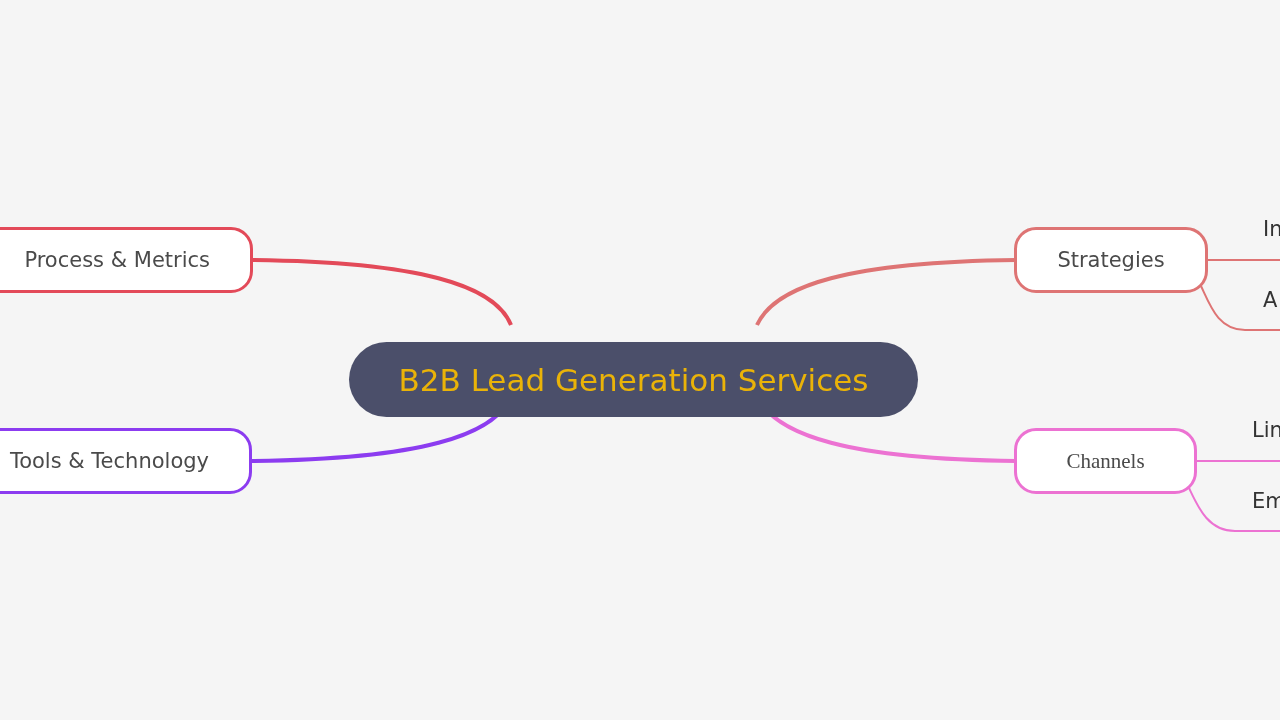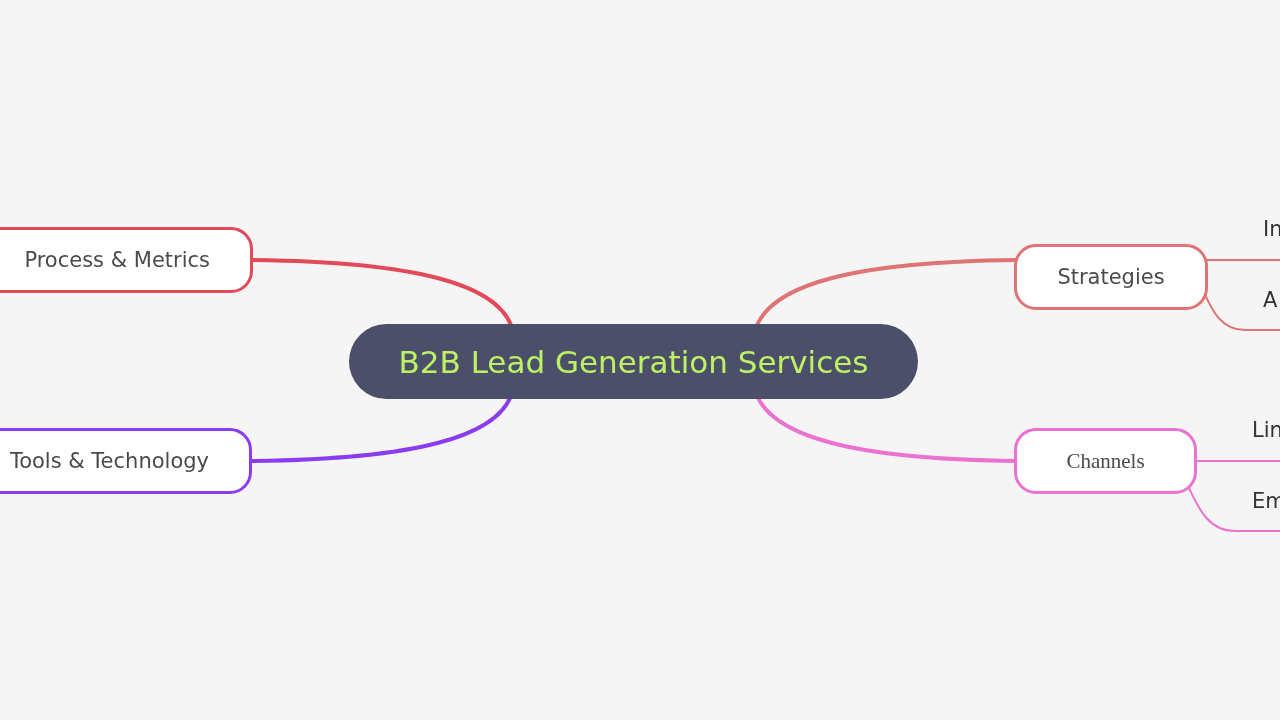--- a/index.html
+++ b/index.html
@@ -1,22 +1,22 @@
 <!DOCTYPE html>
 <html><head>
 <meta charset="utf-8">
 <style>
   html, body { margin:0; padding:0; }
   body { width:1280px; height:720px; background:#f5f5f5; position:relative; overflow:hidden;
          font-family:"DejaVu Sans", sans-serif; }
   svg.edges { position:absolute; left:0; top:0; width:1280px; height:720px; }
   .node { position:absolute; box-sizing:border-box; background:#ffffff; border:3px solid; border-radius:22px;
           display:flex; align-items:center; justify-content:center; font-size:21px; color:#4a4a4a; white-space:nowrap; }
-  .root { position:absolute; left:349px; top:324px; width:569px; height:75px; background:#4b4f6a; border-radius:38px;
-          color:#bef264; font-size:31px; display:flex; align-items:center; justify-content:center; white-space:nowrap; }
+  .root { position:absolute; left:349px; top:342px; width:569px; height:75px; background:#4b4f6a; border-radius:38px;
+          color:#eab308; font-size:31px; display:flex; align-items:center; justify-content:center; white-space:nowrap; }
   .leaf { position:absolute; font-size:21px; color:#333; white-space:nowrap; }
 </style>
 </head>
 <body>
 
 <svg class="edges" viewBox="0 0 1280 720">
 
   <path d="M511,325 C495,285 420,262 252,260" fill="none" stroke="#e34a59" stroke-width="4"></path>
 
   <path d="M511,396 C495,436 420,459 252,461" fill="none" stroke="#8c3cf0" stroke-width="4"></path>
@@ -37,21 +37,21 @@
 </div>
 
 <div class="node" style="left:-40px; top:227px; width:293px; height:66px; border-color:#e34a59; justify-content:flex-end; padding-right:40px;">
   <span>Process &amp; Metrics</span>
 </div>
 
 <div class="node" style="left:-40px; top:428px; width:292px; height:66px; border-color:#8c3cf0; justify-content:flex-end; padding-right:40px;">
   <span>Tools &amp; Technology</span>
 </div>
 
-<div class="node" style="left:1014px; top:244px; width:194px; height:66px; border-color:#de7474;">
+<div class="node" style="left:1014px; top:227px; width:194px; height:66px; border-color:#de7474;">
   <span>Strategies</span>
 </div>
 
 <div class="node" style="left:1014px; top:428px; width:183px; height:66px; border-color:#ec72d2;font-family:Liberation Serif, serif;">
   <span>Channels</span>
 </div>
 
 <div class="leaf" style="left:1263px; top:217px;">
   <span>In</span>
 </div>

